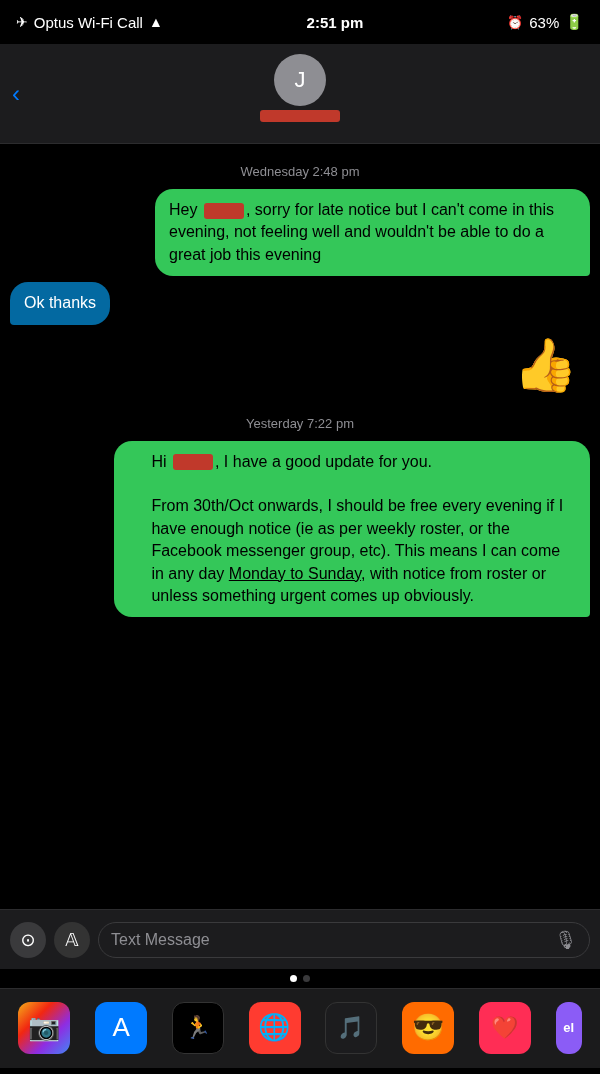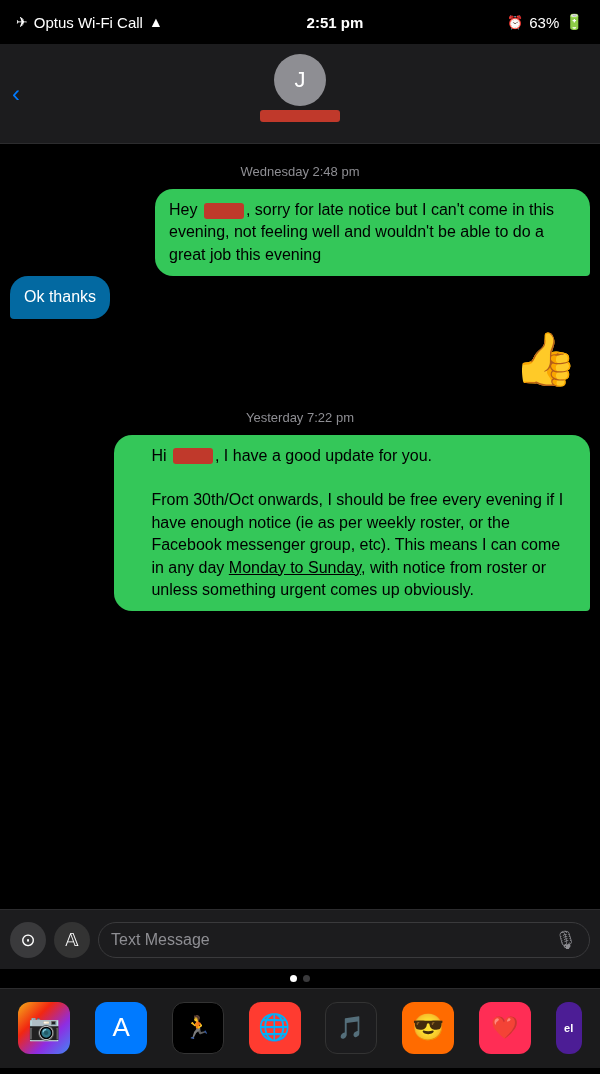--- a/index.html
+++ b/index.html
@@ -88,20 +88,21 @@
 
     .timestamp {
       text-align: center;
       color: #8e8e93;
       font-size: 13px;
       margin: 10px 0;
     }
 
     .message-row {
       display: flex;
+      margin-bottom: 6px;
     }
     .message-row.outgoing {
       justify-content: flex-end;
     }
     .message-row.incoming {
       justify-content: flex-start;
     }
 
     .bubble {
       max-width: 75%;
@@ -310,14 +311,14 @@
 </div>
 
 <div class="dock">
   <div class="dock-icon photos" style="font-size:26px;background:linear-gradient(135deg,#f5af19,#f12711,#8e2de2,#4286f4);">📷</div>
   <div class="dock-icon appstore" style="color:#fff;font-size:26px;">A</div>
   <div class="dock-icon fitness" style="font-size:22px;">🏃</div>
   <div class="dock-icon globe" style="font-size:26px;">🌐</div>
   <div class="dock-icon music" style="font-size:22px;">🎵</div>
   <div class="dock-icon memoji" style="font-size:26px;">😎</div>
   <div class="dock-icon heart" style="font-size:22px;">❤️</div>
-  <div class="dock-icon-partial" style="color:#fff;font-size:11px;font-weight:600;background:#4c1d95;overflow:hidden;">el</div>
+  <div class="dock-icon-partial" style="color:#fff;font-size:13px;font-weight:600;background:#8b5cf6;overflow:hidden;">el</div>
 </div>
 
 </body></html>

